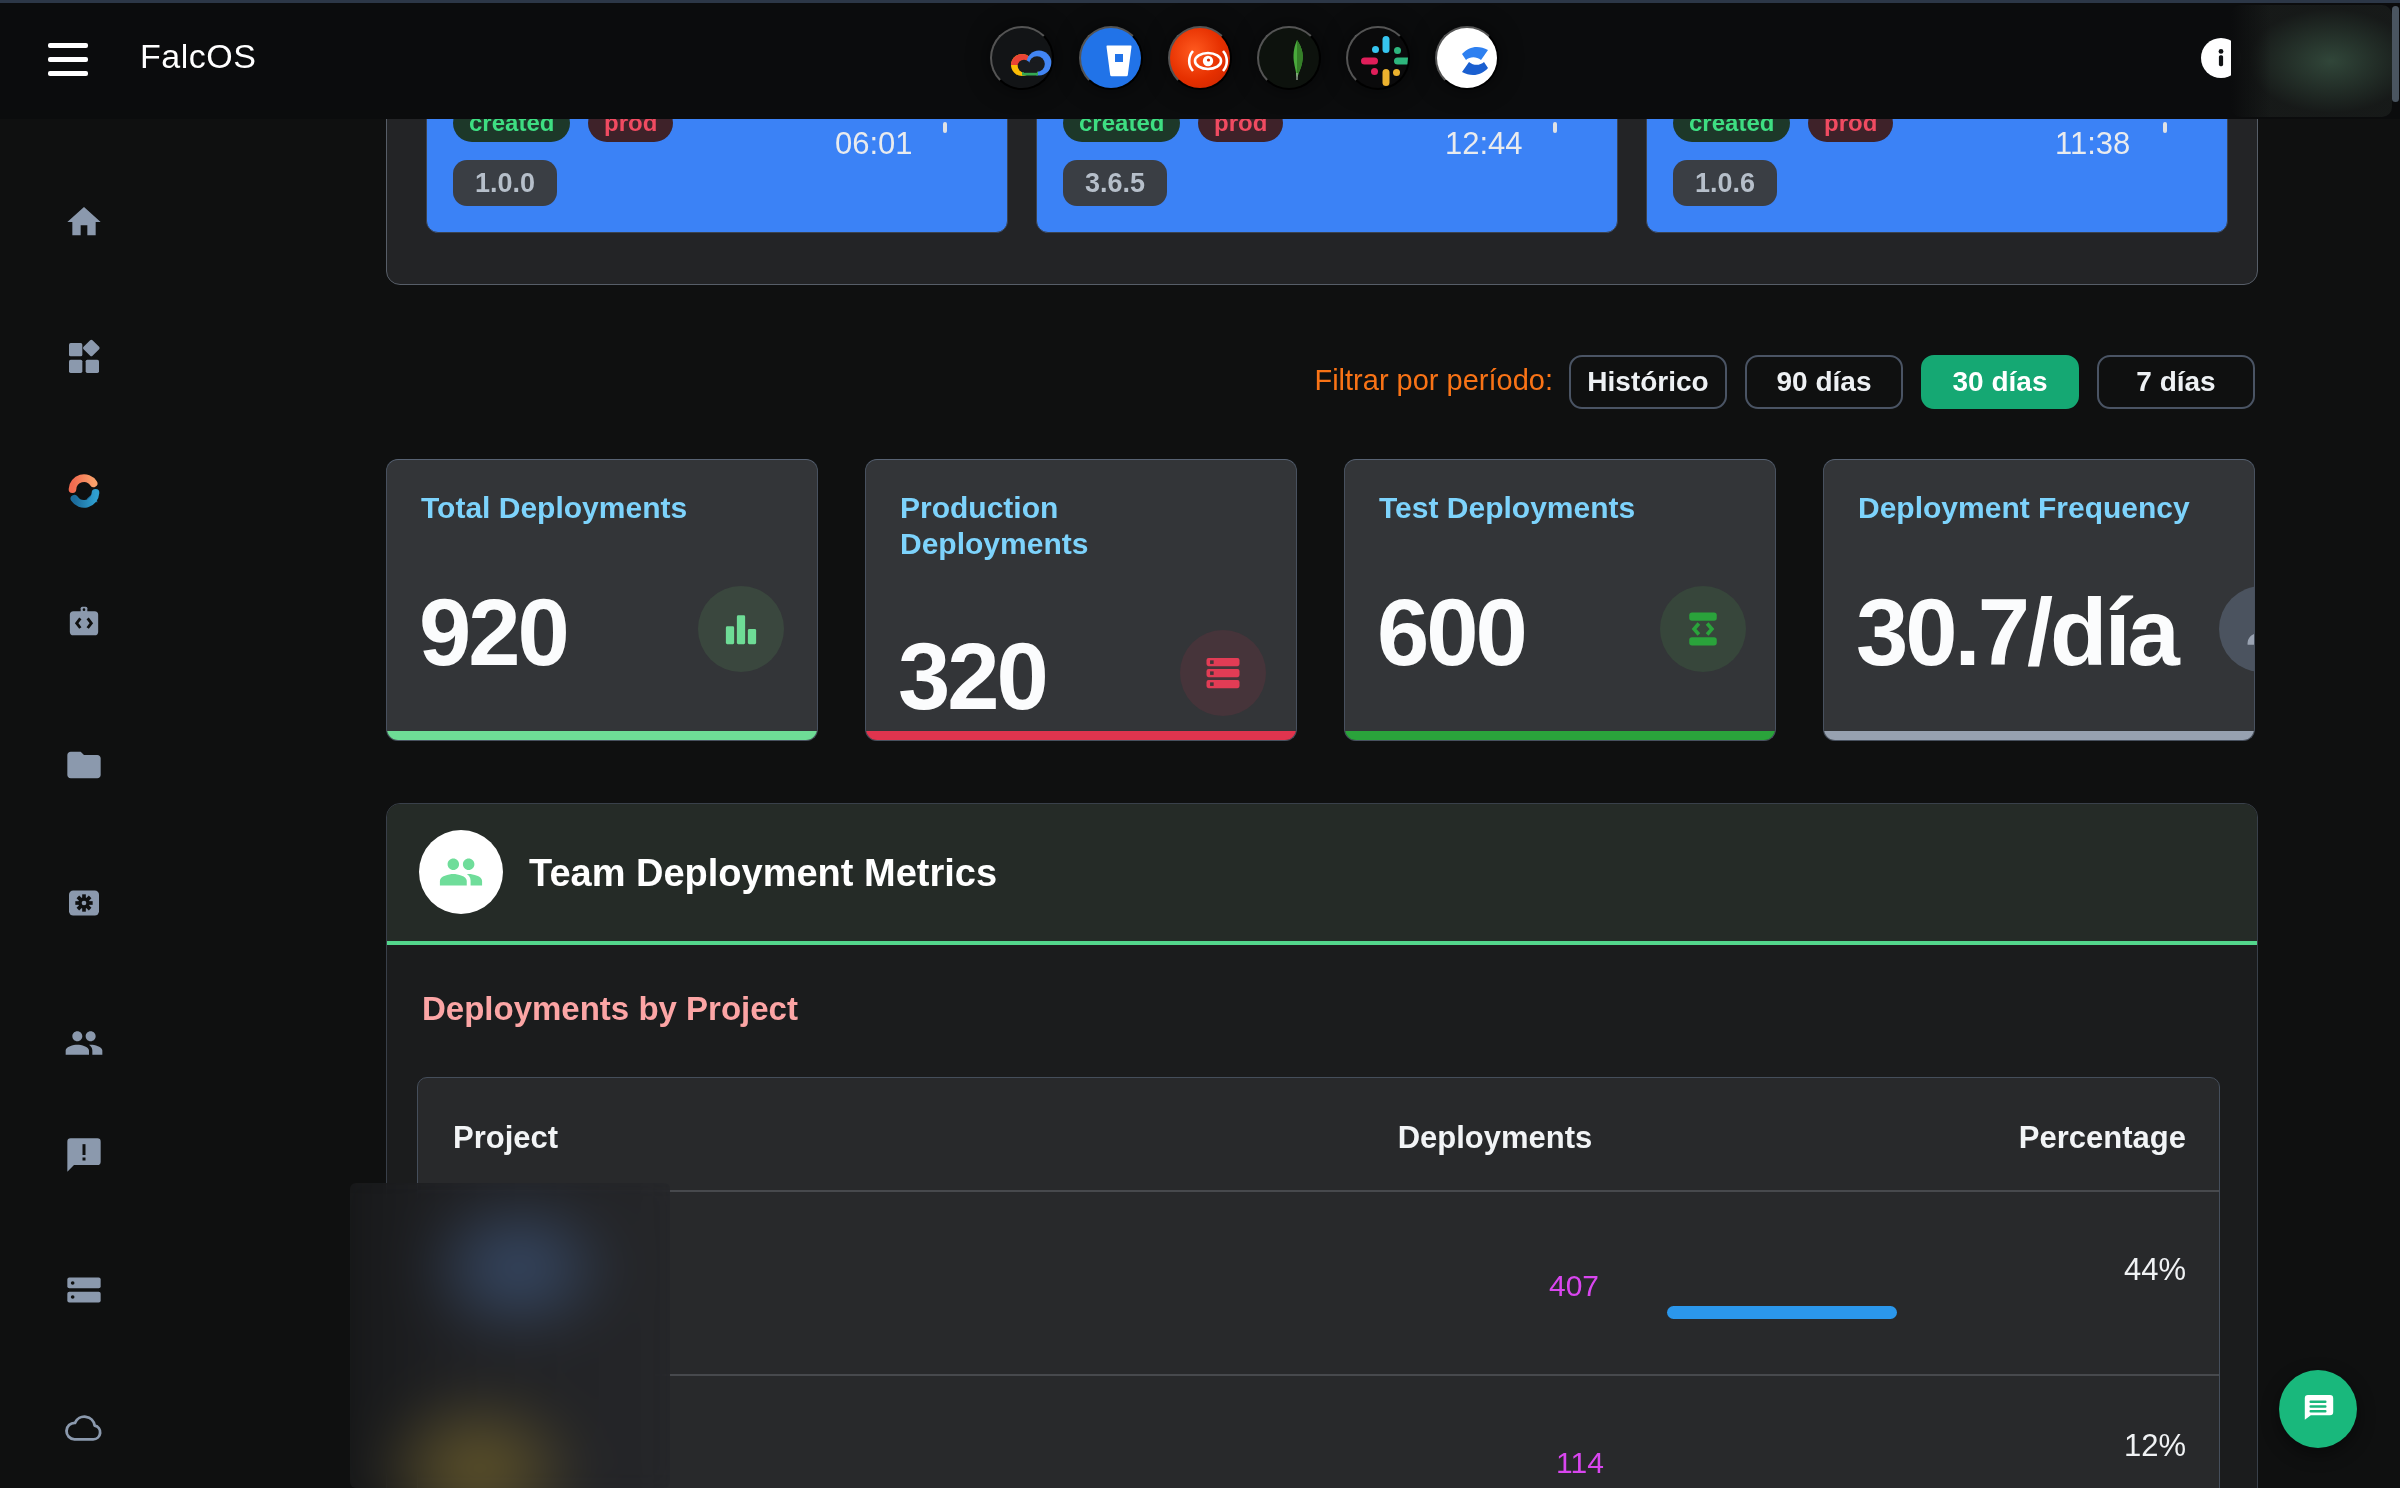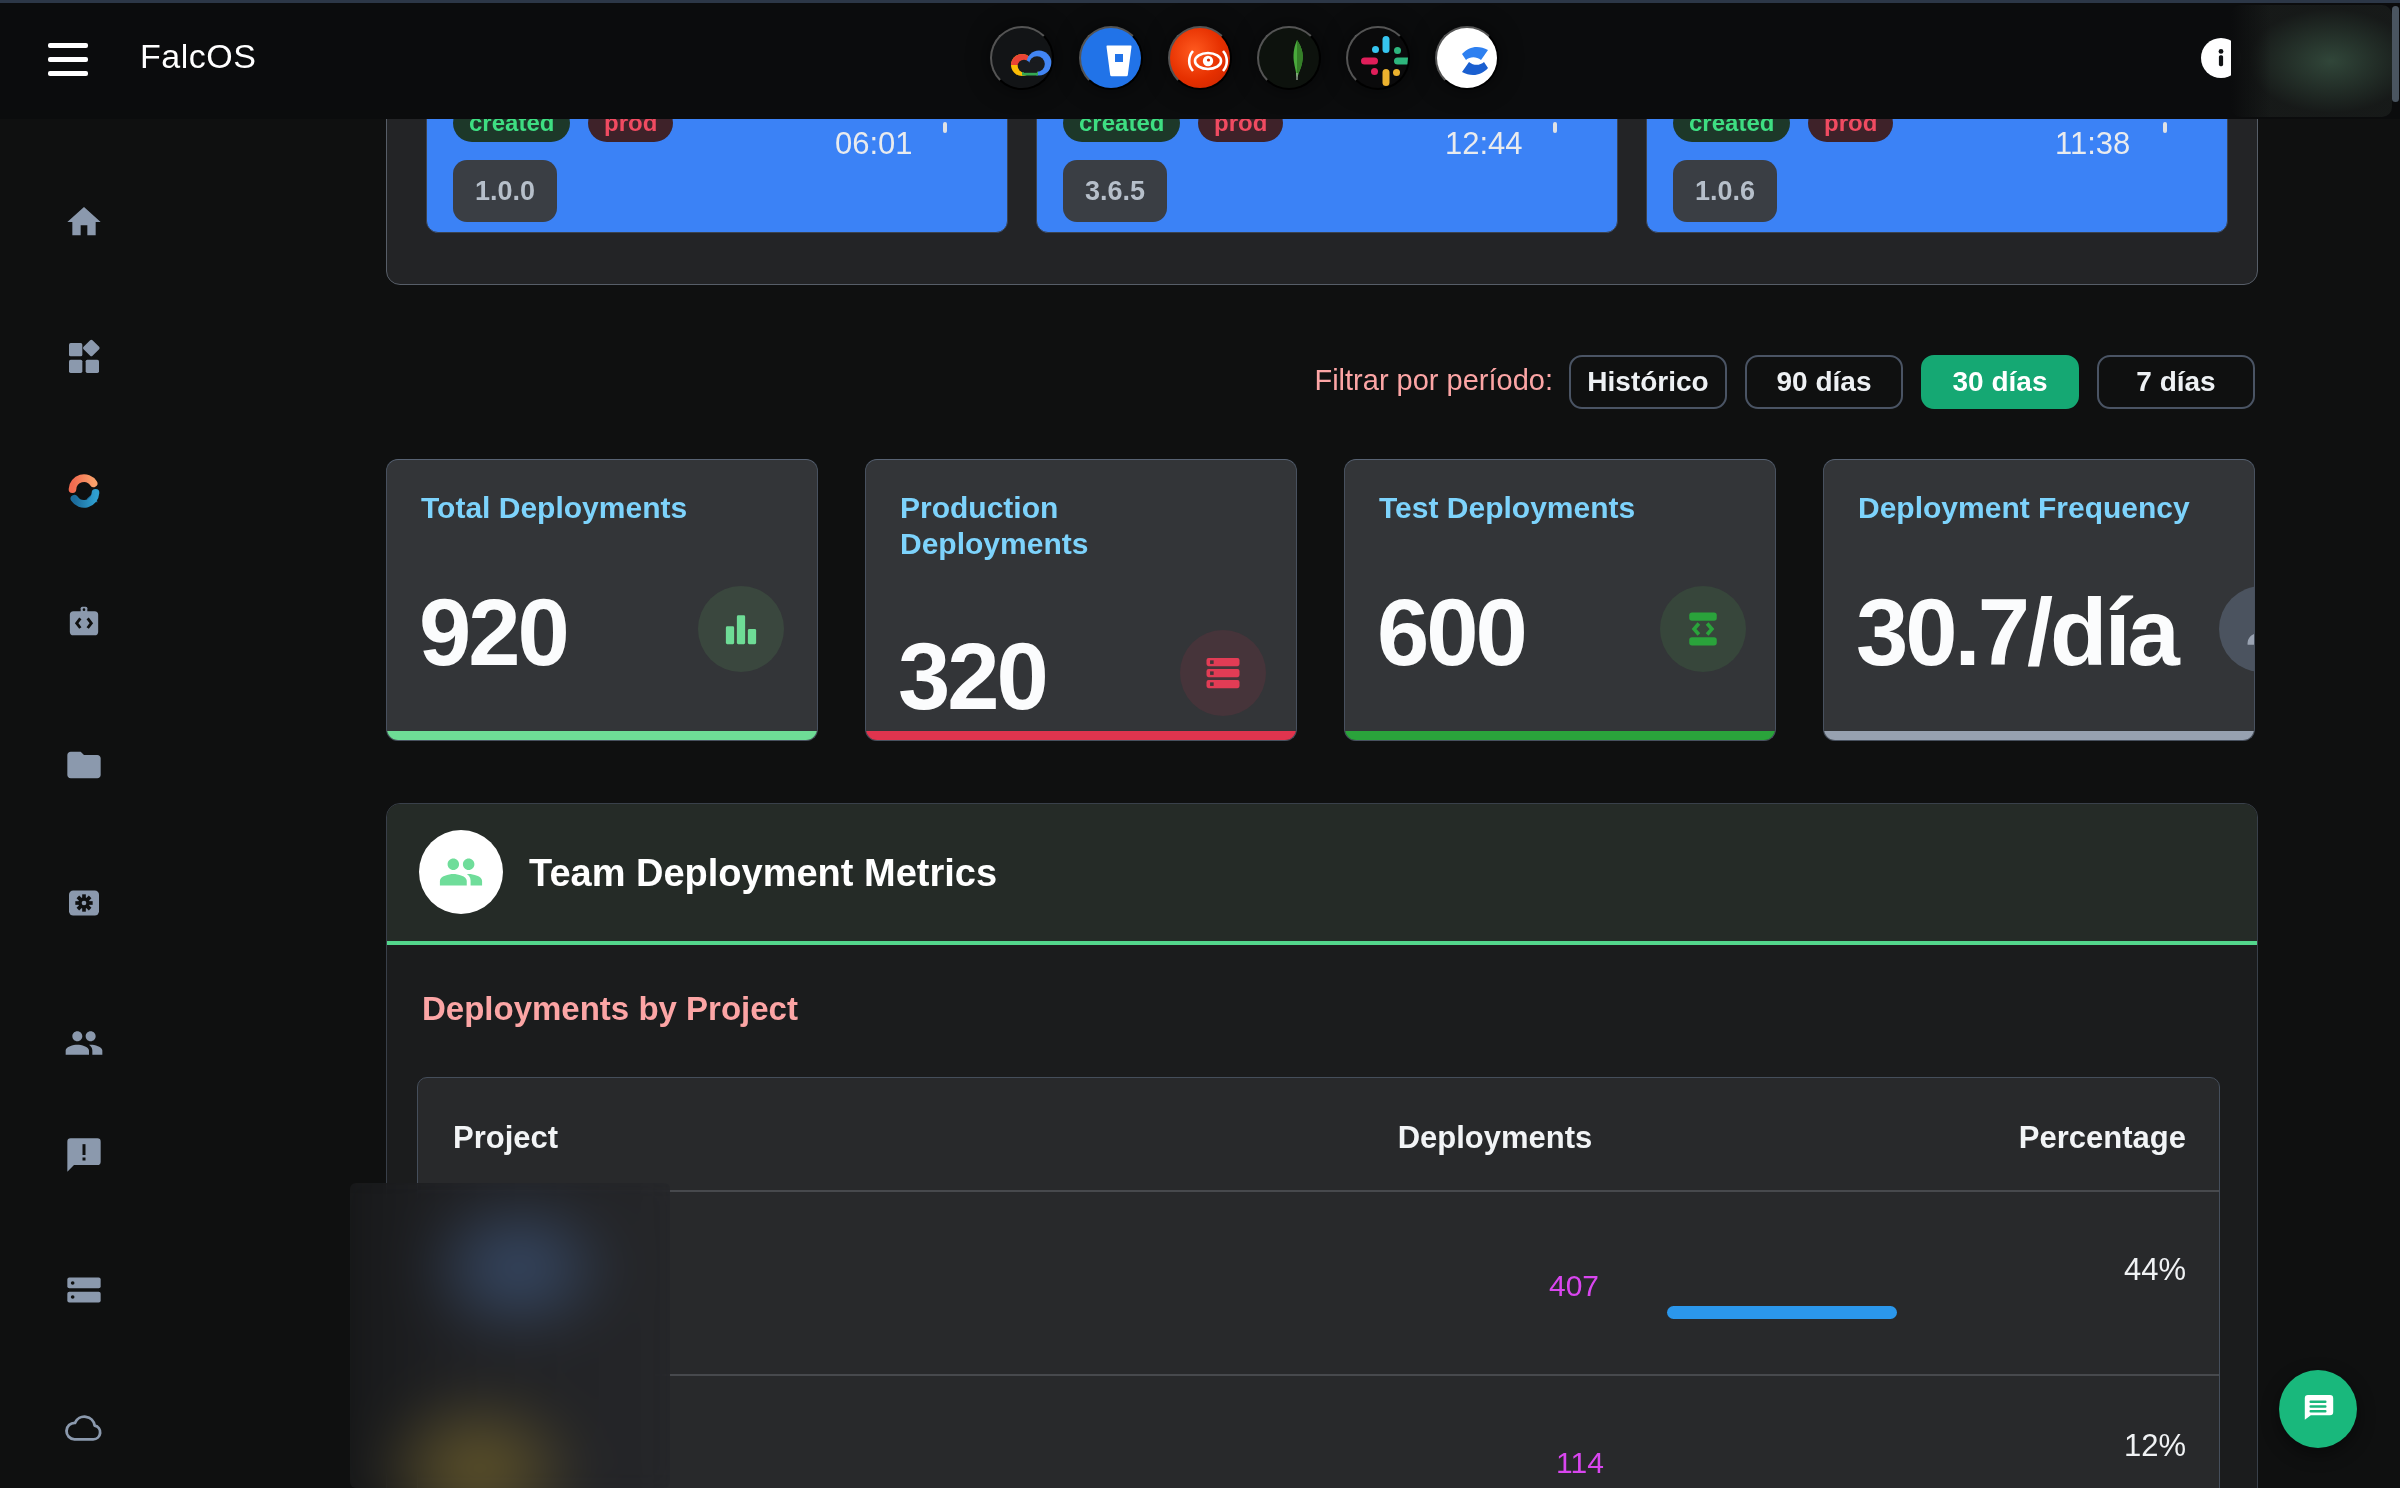--- a/index.html
+++ b/index.html
@@ -43,26 +43,26 @@
           border:1.5px solid #575e68;border-radius:14px;}
   .dcard{position:absolute;top:20px;width:580px;height:170px;background:#3b82f6;
          border:1px solid #3a4350;border-radius:12px;}
   .dc1{left:39px}.dc2{left:649px}.dc3{left:1259px}
   .badge{position:absolute;top:42px;height:38px;display:inline-flex;align-items:center;
          padding:0 16px;border-radius:19px;font-size:24px;font-weight:700;}
   .badge.created{left:26px;background:#1d3829;color:#3ede82;}
   .badge.prod{left:161px;background:#3e2229;color:#f04b61;}
   .dtime{position:absolute;left:408px;top:64px;font-size:31px;color:#e9ebee;}
   .dver{position:absolute;left:26px;top:98px;height:46px;display:inline-flex;align-items:center;
-        padding:8px 22px;background:#3a3e44;border-radius:14px;font-size:27px;font-weight:700;color:#b6bfca;}
+        padding:0 22px;background:#3a3e44;border-radius:14px;font-size:27px;font-weight:700;color:#b6bfca;}
   .cut-dot{position:absolute;left:516px;top:60px;width:4px;height:11px;border-radius:2px;background:#dfe2e5;}
 
   
   .filter-label{position:absolute;left:1271px;top:364px;width:282px;text-align:right;
-                font-size:29px;color:#fca5a5;}
+                font-size:29px;color:#f97316;}
   .fbtn{position:absolute;top:355px;height:54px;width:158px;border-radius:13px;border:2px solid #4a5464;
         background:transparent;color:#eef1f4;font-size:28px;font-weight:600;font-family:"Liberation Sans",sans-serif;
         display:flex;align-items:center;justify-content:center;cursor:pointer;padding:0;}
   .fb1{left:1569px}.fb2{left:1745px}.fb3{left:1921px}.fb4{left:2097px}
   .fbtn.active{background:#15a873;border-color:#15a873;color:#fff;}
 
   
   .stat{position:absolute;top:459px;width:430px;height:280px;border-radius:12px;background:#333538;
         border:1px solid #48515f;border-top-color:#576272;overflow:hidden;}
   .s1{left:386px}.s2{left:865px}.s3{left:1344px}.s4{left:1823px}

